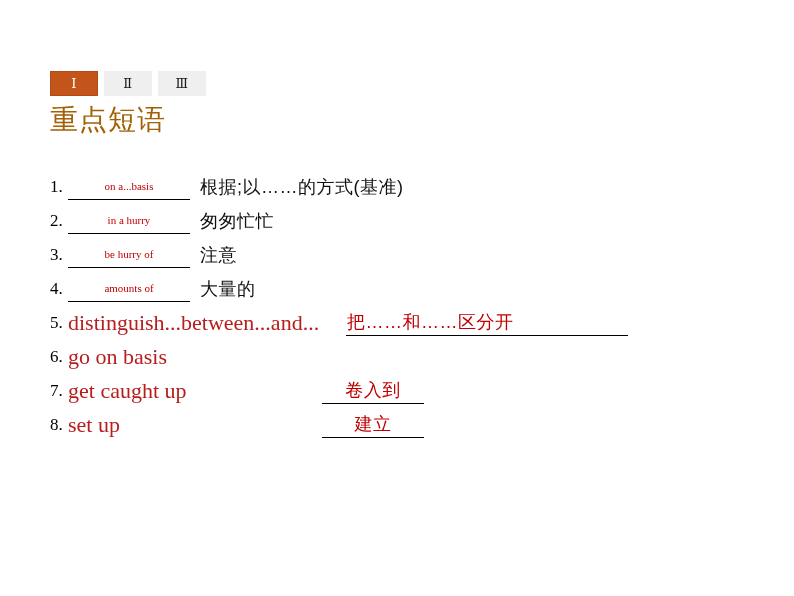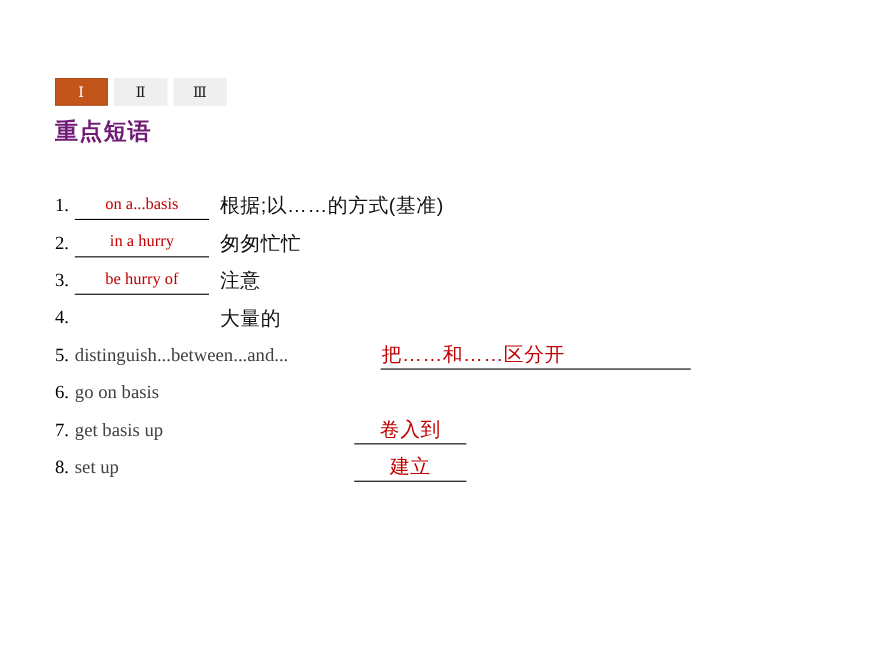--- a/index.html
+++ b/index.html
@@ -47,25 +47,25 @@
     color: #1a1a1a;
     border: 1px solid #efefef;
   }
 
   
   .heading {
     position: absolute;
     left: 50px;
     top: 106px;
     font-family: "Liberation Sans", "DejaVu Sans", sans-serif;
-    font-size: 21px;
+    font-size: 28px;
     line-height: 28px;
-    color: #701a75;
+    color: #a16207;
     letter-spacing: 1px;
-    font-weight: 700;
+    font-weight: 400;
   }
 
   
   .list {
     position: absolute;
     left: 50px;
     top: 172px;
     width: 700px;
   }
   .row {
@@ -79,23 +79,23 @@
     font-size: 17px;
     line-height: 22px;
     color: #000;
     white-space: nowrap;
   }
 
   
   .phrase-black {
     position: absolute;
     top: 4px;
-    font-size: 17px;
+    font-size: 22px;
     line-height: 22px;
-    color: #404040;
+    color: #b91c1c;
     white-space: nowrap;
   }
 
   
   .blank {
     position: absolute;
     top: 2px;
     height: 26px;
     border-bottom: 1.4px solid #000;
     box-sizing: border-box;
@@ -111,21 +111,21 @@
     white-space: nowrap;
   }
   .blank .ans.cn {
     font-family: "Liberation Sans", "DejaVu Sans", sans-serif;
     font-size: 18px;
     letter-spacing: 0.5px;
     text-align: right;
   }
   .blank .ans.en {
     font-family: "Liberation Serif", "DejaVu Serif", serif;
-    font-size: 15px;
+    font-size: 11px;
   }
 
   
   .meaning {
     position: absolute;
     top: 2px;
     font-family: "Liberation Sans", "DejaVu Sans", sans-serif;
     font-size: 18px;
     line-height: 26px;
     color: #111;
@@ -180,39 +180,42 @@
   <div class="row">
     <span class="num">3.</span>
     <span class="blank w1">
       <span class="ans en">be hurry of</span>
     </span>
     <span class="meaning m1">注意</span>
   </div>
 
   <div class="row">
     <span class="num">4.</span>
+    <span class="blank w1">
+      <span class="ans en">amounts of</span>
+    </span>
     <span class="meaning m1">大量的</span>
   </div>
 
   <div class="row">
     <span class="num">5.</span>
     <span class="phrase-black" style="left:18px;">distinguish...between...and...</span>
     <span class="blank w5">
       <span class="ans cn">把……和……区分开</span>
     </span>
   </div>
 
   <div class="row">
     <span class="num">6.</span>
     <span class="phrase-black" style="left:18px;">go on basis</span>
   </div>
 
   <div class="row">
     <span class="num">7.</span>
-    <span class="phrase-black" style="left:18px;">get basis up</span>
+    <span class="phrase-black" style="left:18px;">get caught up</span>
     <span class="blank w6">
       <span class="ans cn">卷入到</span>
     </span>
   </div>
 
   <div class="row">
     <span class="num">8.</span>
     <span class="phrase-black" style="left:18px;">set up</span>
     <span class="blank w6">
       <span class="ans cn">建立</span>

